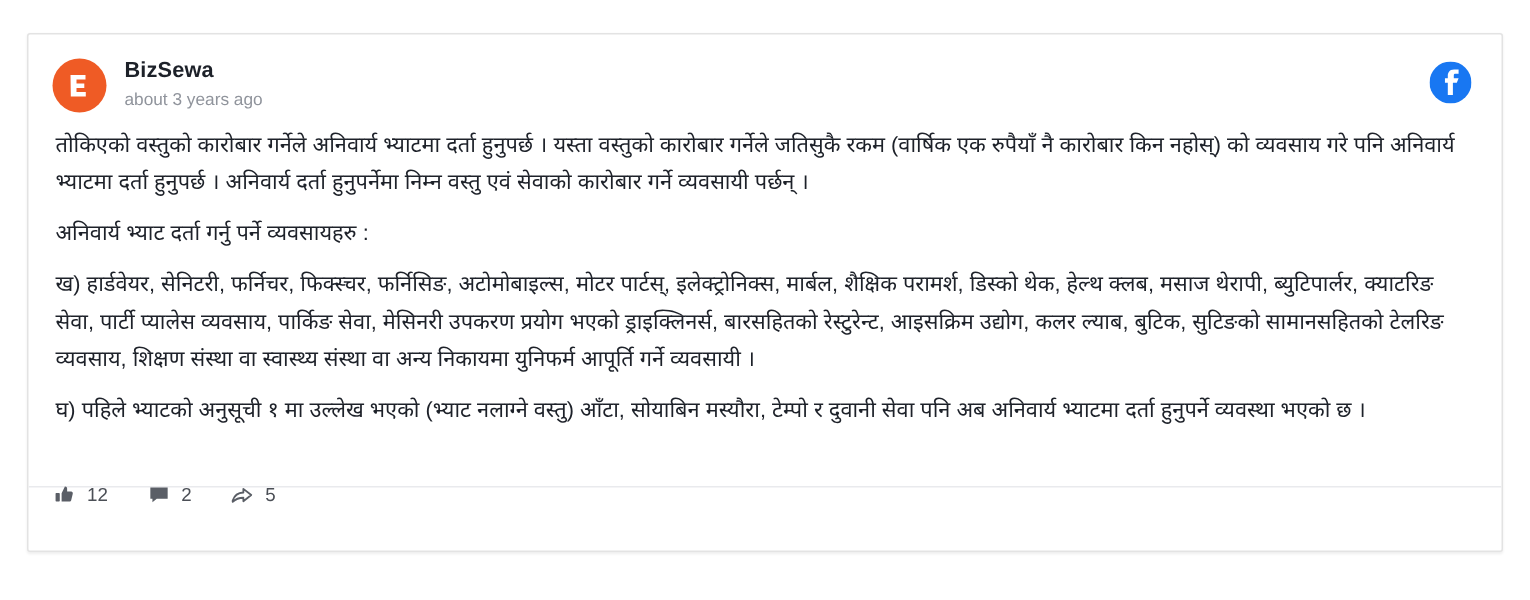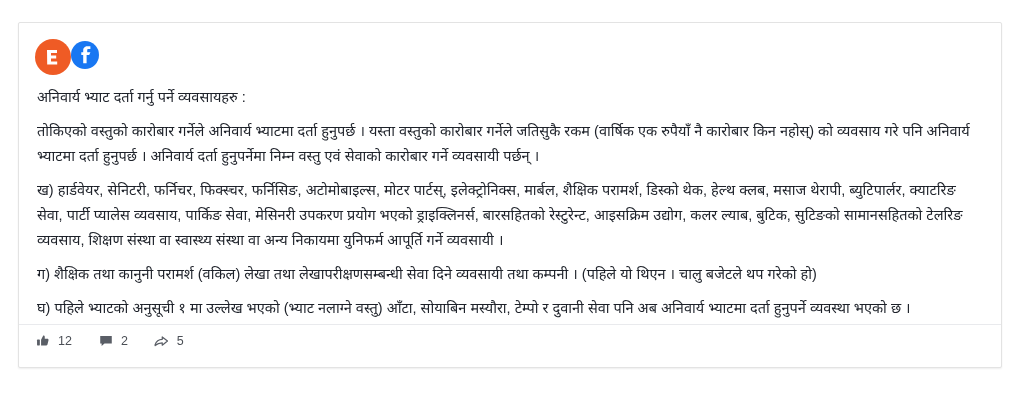--- a/index.html
+++ b/index.html
@@ -90,21 +90,21 @@
     left: 0;
     right: 0;
     bottom: 42px;
     height: 1px;
     background: #e9eaed;
   }
   .footer {
     position: absolute;
     left: 0;
     right: 0;
-    bottom: 5px;
+    bottom: 16px;
     height: 42px;
     display: flex;
     align-items: center;
     padding-left: 16px;
     box-sizing: border-box;
   }
   .stat {
     display: flex;
     align-items: center;
     margin-right: 26px;
@@ -130,35 +130,38 @@
   <div class="card">
 
     <div class="card-header">
 
       <div class="avatar">
         <svg width="20" height="20" viewBox="0 0 20 20" aria-hidden="true">
           <path d="M4 3 h10 v3 h-6 v2.6 h5.2 v3 h-5.2 v2.8 h6.2 v3 h-10 z" fill="#ffffff"></path>
         </svg>
       </div>
 
+      <div class="header-text">
+        <div class="page-name">BizSewa</div>
+        <div class="timestamp">about 3 years ago</div>
+      </div>
 
       <div class="fb-icon">
         <svg width="28" height="28" viewBox="0 0 28 28" aria-hidden="true">
           <circle cx="14" cy="14" r="14" fill="#1877f2"></circle>
           <path d="M18.2 14.1h-2.6v8.2h-3.4v-8.2h-1.9v-2.9h1.9V9.4c0-1.6.8-4.1 4.2-4.1h3v2.8h-2.2c-.4 0-1 .2-1 1.1v2h3.2z" fill="#ffffff"></path>
         </svg>
       </div>
 
     </div>
 
     <div class="post-body">
+      <p>तोकिएको वस्तुको कारोबार गर्नेले अनिवार्य भ्याटमा दर्ता हुनुपर्छ । यस्ता वस्तुको कारोबार गर्नेले जतिसुकै रकम (वार्षिक एक रुपैयाँ नै कारोबार किन नहोस्) को व्यवसाय गरे पनि अनिवार्य भ्याटमा दर्ता हुनुपर्छ । अनिवार्य दर्ता हुनुपर्नेमा निम्न वस्तु एवं सेवाको कारोबार गर्ने व्यवसायी पर्छन् ।</p>
       <p>अनिवार्य भ्याट दर्ता गर्नु पर्ने व्यवसायहरु :</p>
-      <p>तोकिएको वस्तुको कारोबार गर्नेले अनिवार्य भ्याटमा दर्ता हुनुपर्छ । यस्ता वस्तुको कारोबार गर्नेले जतिसुकै रकम (वार्षिक एक रुपैयाँ नै कारोबार किन नहोस्) को व्यवसाय गरे पनि अनिवार्य भ्याटमा दर्ता हुनुपर्छ । अनिवार्य दर्ता हुनुपर्नेमा निम्न वस्तु एवं सेवाको कारोबार गर्ने व्यवसायी पर्छन् ।</p>
       <p>ख) हार्डवेयर, सेनिटरी, फर्निचर, फिक्स्चर, फर्निसिङ, अटोमोबाइल्स, मोटर पार्टस्, इलेक्ट्रोनिक्स, मार्बल, शैक्षिक परामर्श, डिस्को थेक, हेल्थ क्लब, मसाज थेरापी, ब्युटिपार्लर, क्याटरिङ सेवा, पार्टी प्यालेस व्यवसाय, पार्किङ सेवा, मेसिनरी उपकरण प्रयोग भएको ड्राइक्लिनर्स, बारसहितको रेस्टुरेन्ट, आइसक्रिम उद्योग, कलर ल्याब, बुटिक, सुटिङको सामानसहितको टेलरिङ व्यवसाय, शिक्षण संस्था वा स्वास्थ्य संस्था वा अन्य निकायमा युनिफर्म आपूर्ति गर्ने व्यवसायी ।</p>
-      <p>ग) शैक्षिक तथा कानुनी परामर्श (वकिल) लेखा तथा लेखापरीक्षणसम्बन्धी सेवा दिने व्यवसायी तथा कम्पनी । (पहिले यो थिएन । चालु बजेटले थप गरेको हो)</p>
       <p>घ) पहिले भ्याटको अनुसूची १ मा उल्लेख भएको (भ्याट नलाग्ने वस्तु) आँटा, सोयाबिन मस्यौरा, टेम्पो र दुवानी सेवा पनि अब अनिवार्य भ्याटमा दर्ता हुनुपर्ने व्यवस्था भएको छ ।</p>
     </div>
 
     <div class="divider"></div>
 
     <div class="footer">
 
       <div class="stat">
         <span class="glyph">
           <svg width="14" height="14" viewBox="0 0 16 16" aria-hidden="true">

